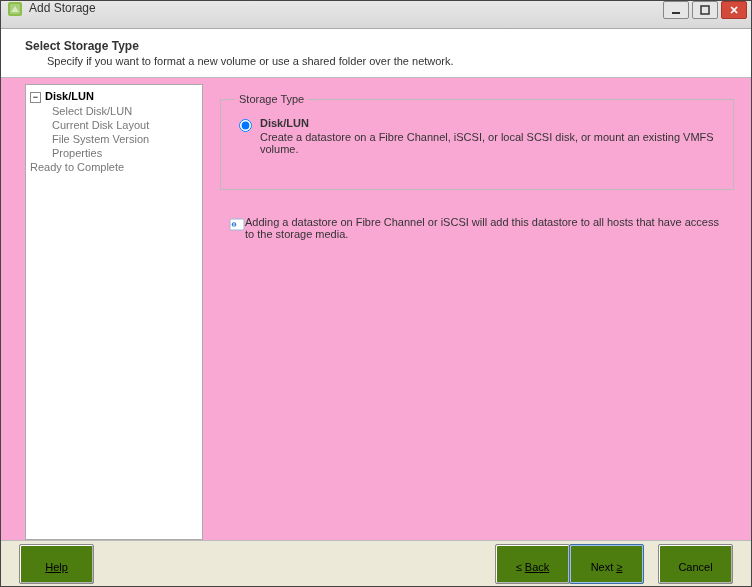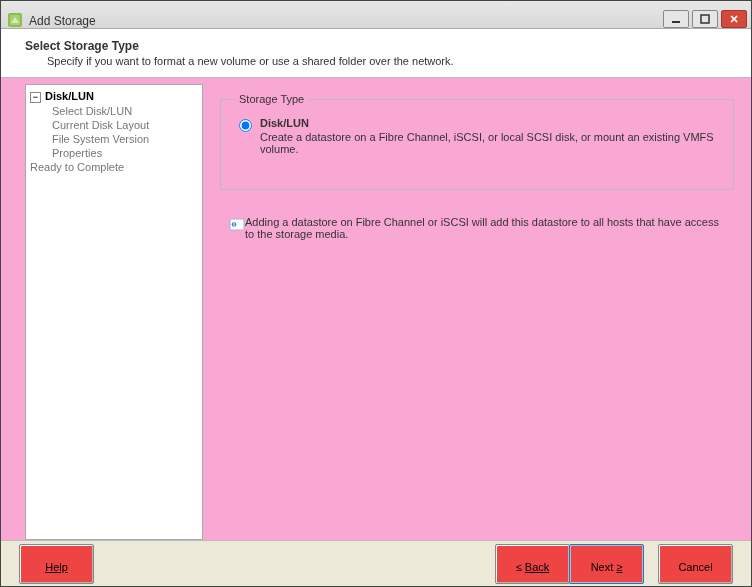--- a/index.html
+++ b/index.html
@@ -9,21 +9,21 @@
     border:1px solid #444;
     background:#ECE9D8;
     display:flex; flex-direction:column;
     position:relative;
   }
   
   .titlebar {
     height:28px; flex:0 0 28px;
     background: linear-gradient(#e8e8e8,#d8d8d8);
     border-bottom:1px solid #aaa;
-    display:flex; align-items:flex-end; padding:0 4px 0 6px;
+    display:flex; align-items:flex-start; padding:0 4px 0 6px;
   }
   .titlebar .app-icon {
     width:16px; height:16px; margin-right:6px; flex:0 0 16px;
     display:flex; align-items:center; justify-content:center;
   }
   .titlebar .app-icon svg { width:16px; height:16px; }
   .titlebar .title { flex:1; font-size:12px; color:#333; }
   .win-controls { display:flex; gap:3px; align-items:center; }
   .win-btn {
     width:26px; height:18px; border:1px solid #888; background:#e6e6e6;
@@ -94,21 +94,21 @@
   
   .footer {
     flex:0 0 46px; height:46px; border-top:1px solid #bbb;
     background:#ECE9D8;
     display:flex; align-items:center; padding:0 18px;
   }
   .footer .left { flex:0 0 auto; }
   .footer .spacer { flex:1; }
   .btn {
     min-width:75px; height:40px; padding:16px 10px;
-    background:#ef4444;
+    background:#4d7c0f;
     border:1px solid #888; border-radius:2px;
     box-shadow: inset 1px 1px 0 #fff, inset -1px -1px 0 #b5b5b5;
     font-family:inherit; font-size:11px; color:#000;
     text-align:center;
     cursor:pointer;
   }
   .btn.default {
     border:1px solid #3a6ea5;
     box-shadow: inset 0 0 0 1px #9dc1e8, inset 1px 1px 0 #fff;
   }

